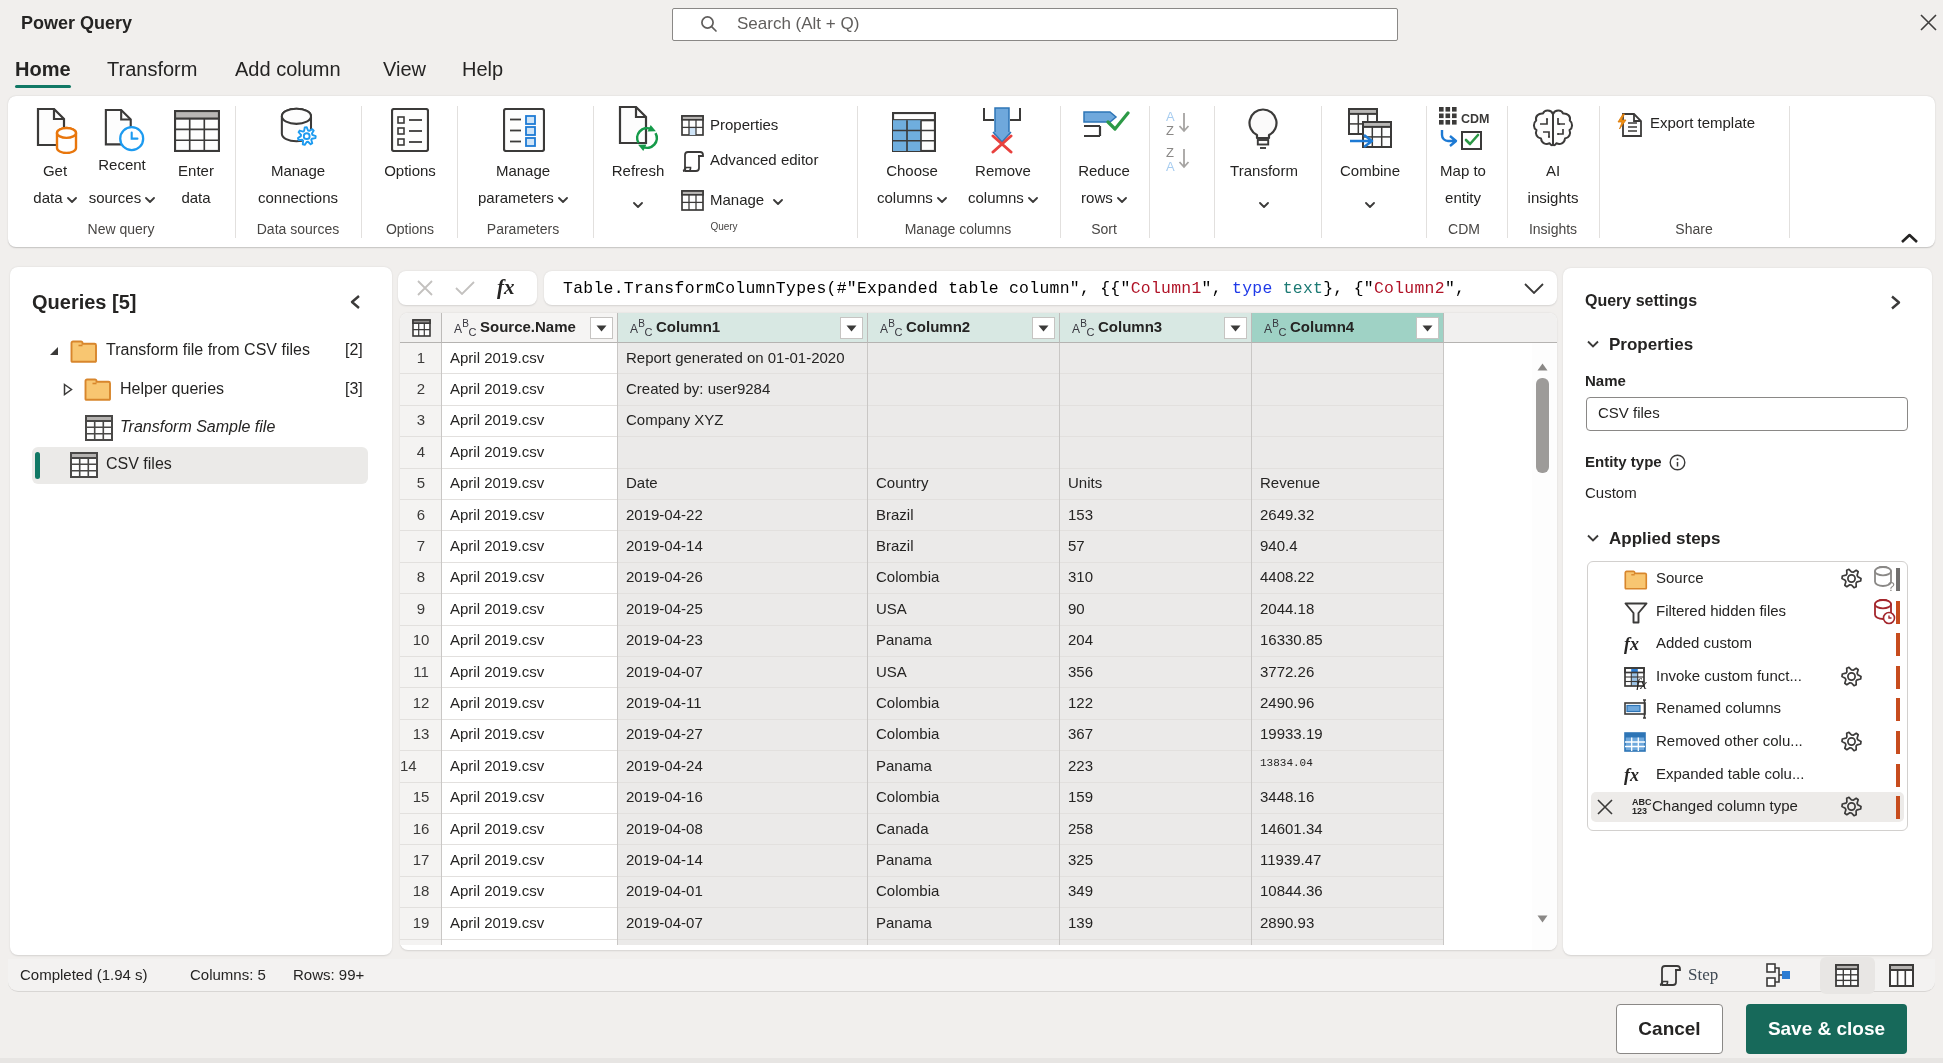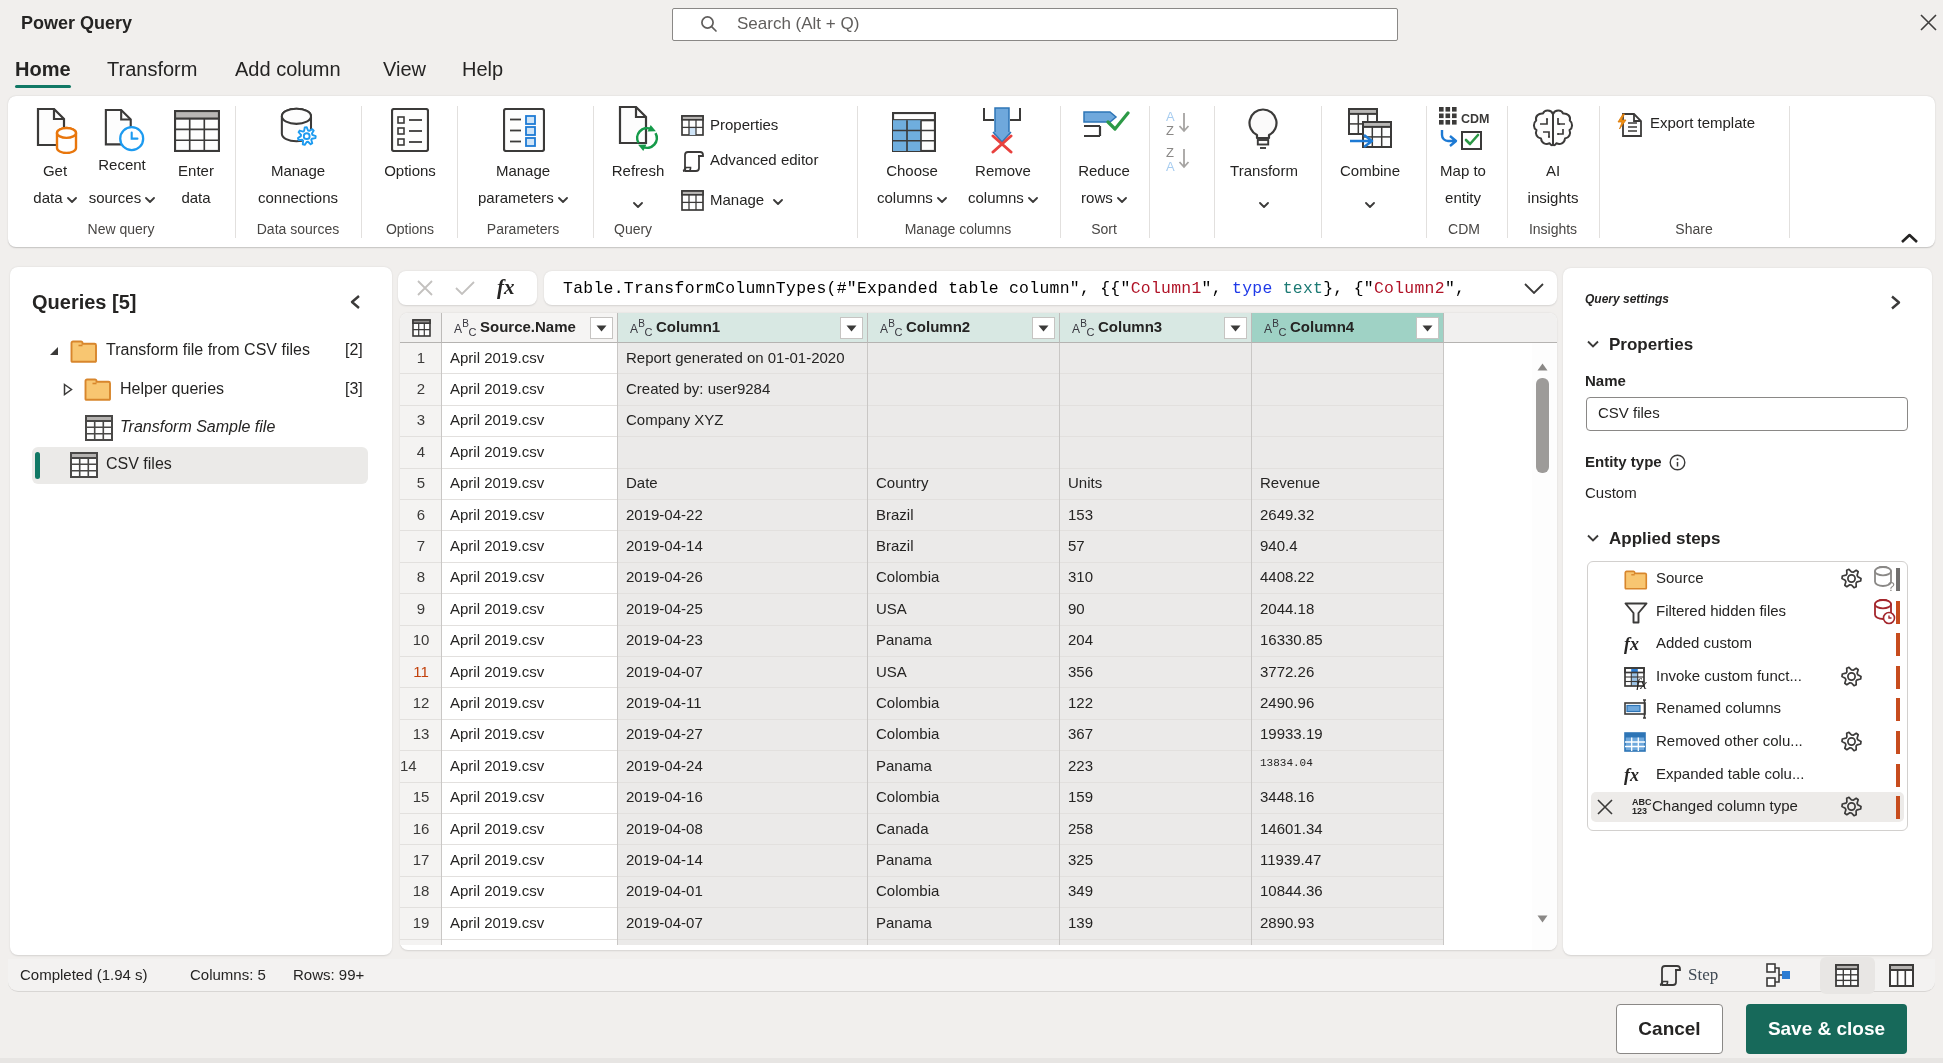--- a/index.html
+++ b/index.html
@@ -114,21 +114,21 @@
     </g>
     <path d="M 21.5 36.9 A 9.8 9.8 0 0 1 34.1 23.1" fill="none" stroke="#159a49" stroke-width="2.6"></path>
     <path d="M 38.9 25.3 L 30.6 25.5 L 33.7 18.9 Z" fill="#159a49"></path>
     <path d="M 38.5 27.1 A 9.8 9.8 0 0 1 25.9 40.9" fill="none" stroke="#159a49" stroke-width="2.6"></path>
     <path d="M 21.1 38.7 L 29.4 38.5 L 26.3 45.1 Z" fill="#159a49"></path>
   </svg>
 <div style="position:absolute;left:553px;top:162px;width:170px;height:22px;font-size:15px;color:#252423;text-align:center;">Refresh</div>
 <div style="position:absolute;left:633px;top:194px;width:16px;height:10px;"><svg width="10" height="6" viewBox="0 0 10 6" xmlns="http://www.w3.org/2000/svg">
       <path d="M1 1 L5 5 L9 1" fill="none" stroke="#3b3a39" stroke-width="1.8" stroke-linecap="round" stroke-linejoin="round"></path>
     </svg></div>
-<div style="position:absolute;left:614px;top:221px;width:220px;height:18px;font-size:14px;color:#484644;">Query</div>
+<div style="position:absolute;left:614px;top:221px;width:220px;height:18px;font-size:10px;color:#484644;text-align:center;">Query</div>
 <svg style="position:absolute;left:681px;top:115px;width:23px;height:21px;" width="23" height="21" viewBox="0 0 23 21" xmlns="http://www.w3.org/2000/svg">
     <rect x="1" y="1" width="21" height="19" fill="#fdfdfd" stroke="#3b3a39" stroke-width="1.7"></rect>
     <rect x="1" y="1" width="21" height="3.8" fill="#b9b7b5" stroke="#3b3a39" stroke-width="1.7"></rect>
     <rect x="8.0" y="12.4" width="7.0" height="7.6" fill="#cfe4f7"></rect>
     <line x1="8.0" y1="4.8" x2="8.0" y2="20" stroke="#3b3a39" stroke-width="1.275"></line>
     <line x1="15.0" y1="4.8" x2="15.0" y2="20" stroke="#3b3a39" stroke-width="1.275"></line>
     <line x1="1" y1="12.4" x2="22" y2="12.4" stroke="#3b3a39" stroke-width="1.275"></line>
   </svg>
 <div style="position:absolute;left:710px;top:116px;width:160px;height:20px;font-size:15px;">Properties</div>
 <svg style="position:absolute;left:682px;top:150px;width:22px;height:23px;" width="22" height="23" viewBox="0 0 22 23" xmlns="http://www.w3.org/2000/svg">
@@ -435,21 +435,21 @@
     <div style="position:absolute;left:226px;top:286.7px;width:238px;height:20px;font-size:15px;color:#252423;white-space:nowrap;overflow:hidden;">2019-04-25</div>
     <div style="position:absolute;left:476px;top:286.7px;width:180px;height:20px;font-size:15px;color:#252423;white-space:nowrap;overflow:hidden;">USA</div>
     <div style="position:absolute;left:668px;top:286.7px;width:180px;height:20px;font-size:15px;color:#252423;white-space:nowrap;overflow:hidden;">90</div>
     <div style="position:absolute;left:860px;top:286.7px;width:180px;height:20px;font-size:15px;color:#252423;white-space:nowrap;overflow:hidden;">2044.18</div>
     <div style="position:absolute;left:0px;top:318.09999999999997px;width:42px;height:20px;font-size:15px;color:#3b3a39;text-align:center;">10</div>
     <div style="position:absolute;left:50px;top:318.09999999999997px;width:160px;height:20px;font-size:15px;color:#252423;">April 2019.csv</div>
     <div style="position:absolute;left:226px;top:318.09999999999997px;width:238px;height:20px;font-size:15px;color:#252423;white-space:nowrap;overflow:hidden;">2019-04-23</div>
     <div style="position:absolute;left:476px;top:318.09999999999997px;width:180px;height:20px;font-size:15px;color:#252423;white-space:nowrap;overflow:hidden;">Panama</div>
     <div style="position:absolute;left:668px;top:318.09999999999997px;width:180px;height:20px;font-size:15px;color:#252423;white-space:nowrap;overflow:hidden;">204</div>
     <div style="position:absolute;left:860px;top:318.09999999999997px;width:180px;height:20px;font-size:15px;color:#252423;white-space:nowrap;overflow:hidden;">16330.85</div>
-    <div style="position:absolute;left:0px;top:349.5px;width:42px;height:20px;font-size:15px;color:#c2410c;text-align:center;">11</div>
+    <div style="position:absolute;left:0px;top:349.5px;width:42px;height:20px;font-size:15px;color:#404040;text-align:center;">11</div>
     <div style="position:absolute;left:50px;top:349.5px;width:160px;height:20px;font-size:15px;color:#252423;">April 2019.csv</div>
     <div style="position:absolute;left:226px;top:349.5px;width:238px;height:20px;font-size:15px;color:#252423;white-space:nowrap;overflow:hidden;">2019-04-07</div>
     <div style="position:absolute;left:476px;top:349.5px;width:180px;height:20px;font-size:15px;color:#252423;white-space:nowrap;overflow:hidden;">USA</div>
     <div style="position:absolute;left:668px;top:349.5px;width:180px;height:20px;font-size:15px;color:#252423;white-space:nowrap;overflow:hidden;">356</div>
     <div style="position:absolute;left:860px;top:349.5px;width:180px;height:20px;font-size:15px;color:#252423;white-space:nowrap;overflow:hidden;">3772.26</div>
     <div style="position:absolute;left:0px;top:380.9px;width:42px;height:20px;font-size:15px;color:#3b3a39;text-align:center;">12</div>
     <div style="position:absolute;left:50px;top:380.9px;width:160px;height:20px;font-size:15px;color:#252423;">April 2019.csv</div>
     <div style="position:absolute;left:226px;top:380.9px;width:238px;height:20px;font-size:15px;color:#252423;white-space:nowrap;overflow:hidden;">2019-04-11</div>
     <div style="position:absolute;left:476px;top:380.9px;width:180px;height:20px;font-size:15px;color:#252423;white-space:nowrap;overflow:hidden;">Colombia</div>
     <div style="position:absolute;left:668px;top:380.9px;width:180px;height:20px;font-size:15px;color:#252423;white-space:nowrap;overflow:hidden;">122</div>
@@ -499,21 +499,21 @@
     <div style="position:absolute;left:1132px;top:30px;width:25px;height:607px;background:#fdfdfd;"></div>
     <div style="position:absolute;left:1136px;top:45px;width:13px;height:10px;"><svg width="13" height="10" viewBox="0 0 13 10" xmlns="http://www.w3.org/2000/svg">
         <path d="M1.5 8.5 L6.5 1.5 L11.5 8.5 Z" fill="#8a8886"></path>
       </svg></div>
     <div style="position:absolute;left:1136px;top:65px;width:13px;height:95px;background:#9d9b99;border-radius:6px;"></div>
     <div style="position:absolute;left:1136px;top:597px;width:13px;height:10px;"><svg width="13" height="10" viewBox="0 0 13 10" xmlns="http://www.w3.org/2000/svg">
         <path d="M1.5 1.5 L11.5 1.5 L6.5 8.5 Z" fill="#8a8886"></path>
       </svg></div>
   </div>
 <div style="position:absolute;left:1563px;top:268px;width:369px;height:687px;background:#fff;border-radius:8px;box-shadow:0 0.6px 1.8px rgba(0,0,0,0.12);"></div>
-<div style="position:absolute;left:1585px;top:292px;width:250px;height:24px;font-size:12px;font-weight:bold;font-style:italic;">Query settings</div>
+<div style="position:absolute;left:1585px;top:292px;width:250px;height:24px;font-size:16px;font-weight:bold;">Query settings</div>
 <svg style="position:absolute;left:1888px;top:295px;width:15px;height:15px;" width="15" height="15" viewBox="0 0 15 15" xmlns="http://www.w3.org/2000/svg">
     <path d="M4 1.5 L11 7.5 L4 13.5" fill="none" stroke="#3b3a39" stroke-width="2.4" stroke-linejoin="round"></path>
   </svg>
 <svg style="position:absolute;left:1587px;top:340px;width:12px;height:8px;" width="12" height="8" viewBox="0 0 12 8" xmlns="http://www.w3.org/2000/svg">
     <path d="M1 1.5 L6 6.5 L11 1.5" fill="none" stroke="#3b3a39" stroke-width="1.9"></path>
   </svg>
 <div style="position:absolute;left:1609px;top:335px;width:200px;height:22px;font-size:17px;font-weight:bold;">Properties</div>
 <div style="position:absolute;left:1585px;top:372px;width:100px;height:20px;font-size:15px;font-weight:bold;">Name</div>
 <div style="position:absolute;left:1586px;top:397px;width:322px;height:34px;background:#fff;border:1px solid #8a8886;border-radius:4px;"></div>
 <div style="position:absolute;left:1598px;top:404px;width:200px;height:20px;font-size:15px;">CSV files</div>

